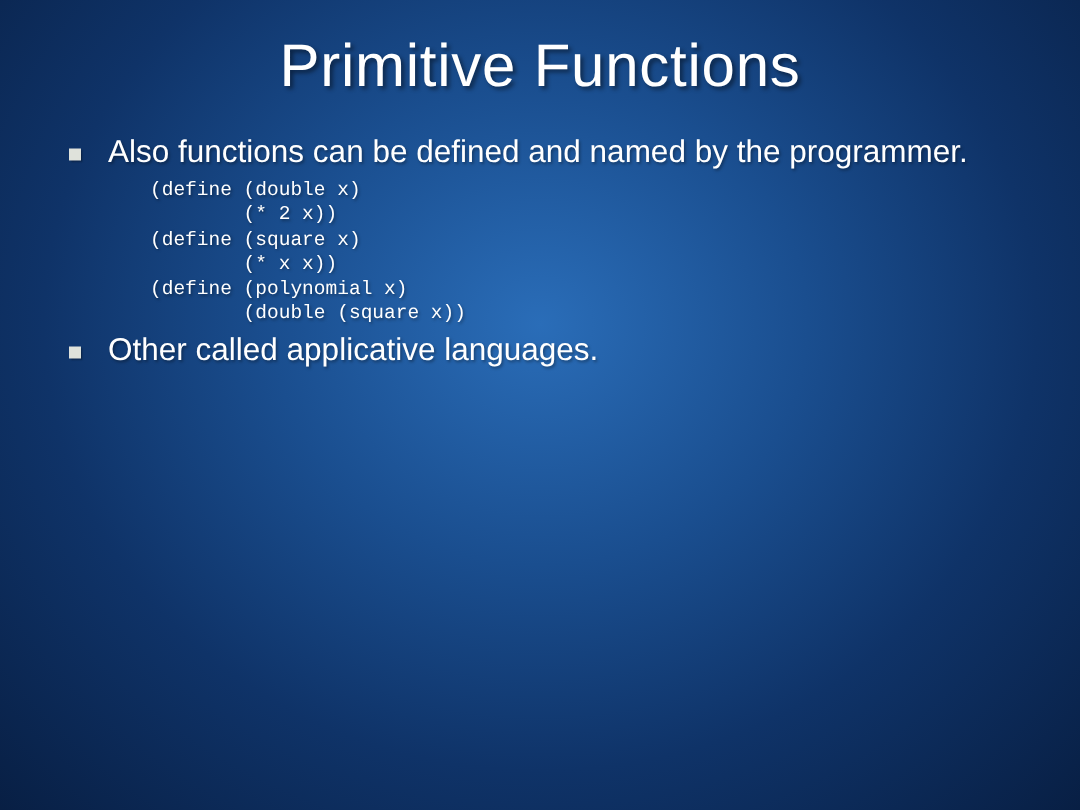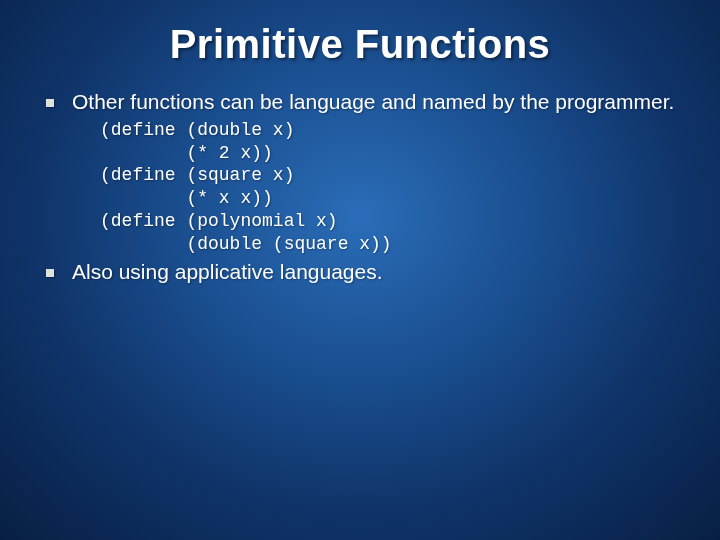--- a/index.html
+++ b/index.html
@@ -17,21 +17,21 @@
   .slide {
     width: 720px;
     height: 540px;
     box-sizing: border-box;
     padding: 22px 34px 0 34px;
   }
   h1 {
     margin: 0 0 22px 0;
     text-align: center;
     font-family: Arial, Helvetica, sans-serif;
-    font-weight: 700;
+    font-weight: 400;
     font-size: 40px;
     color: #ffffff;
     text-shadow: 2px 2px 3px rgba(0,0,0,0.45);
     letter-spacing: 0.5px;
   }
   ul.bullets {
     list-style: none;
     margin: 0;
     padding: 0 6px 0 6px;
   }
@@ -48,37 +48,37 @@
     position: absolute;
     left: 6px;
     top: 10px;
     width: 8px;
     height: 8px;
     background: #dfe2db;
     box-shadow: 1px 1px 1px rgba(0,0,0,0.3);
   }
   .code-block {
     font-family: "Courier New", Courier, monospace;
-    font-size: 18px;
+    font-size: 13px;
     line-height: 1.27;
     white-space: pre;
     margin: 2px 0 3px 66px;
     text-shadow: 1px 1px 2px rgba(0,0,0,0.35);
   }
 </style>
 </head>
 <body>
 
 <div class="slide">
   <h1>Primitive Functions</h1>
   <ul class="bullets">
-    <li>Other functions can be language and named by the programmer.</li>
+    <li>Also functions can be defined and named by the programmer.</li>
   </ul>
   <div class="code-block">(define (double x)
         (* 2 x))
 (define (square x)
         (* x x))
 (define (polynomial x)
         (double (square x))</div>
   <ul class="bullets">
-    <li>Also using applicative languages.</li>
+    <li>Other called applicative languages.</li>
   </ul>
 </div>
 
 </body></html>

